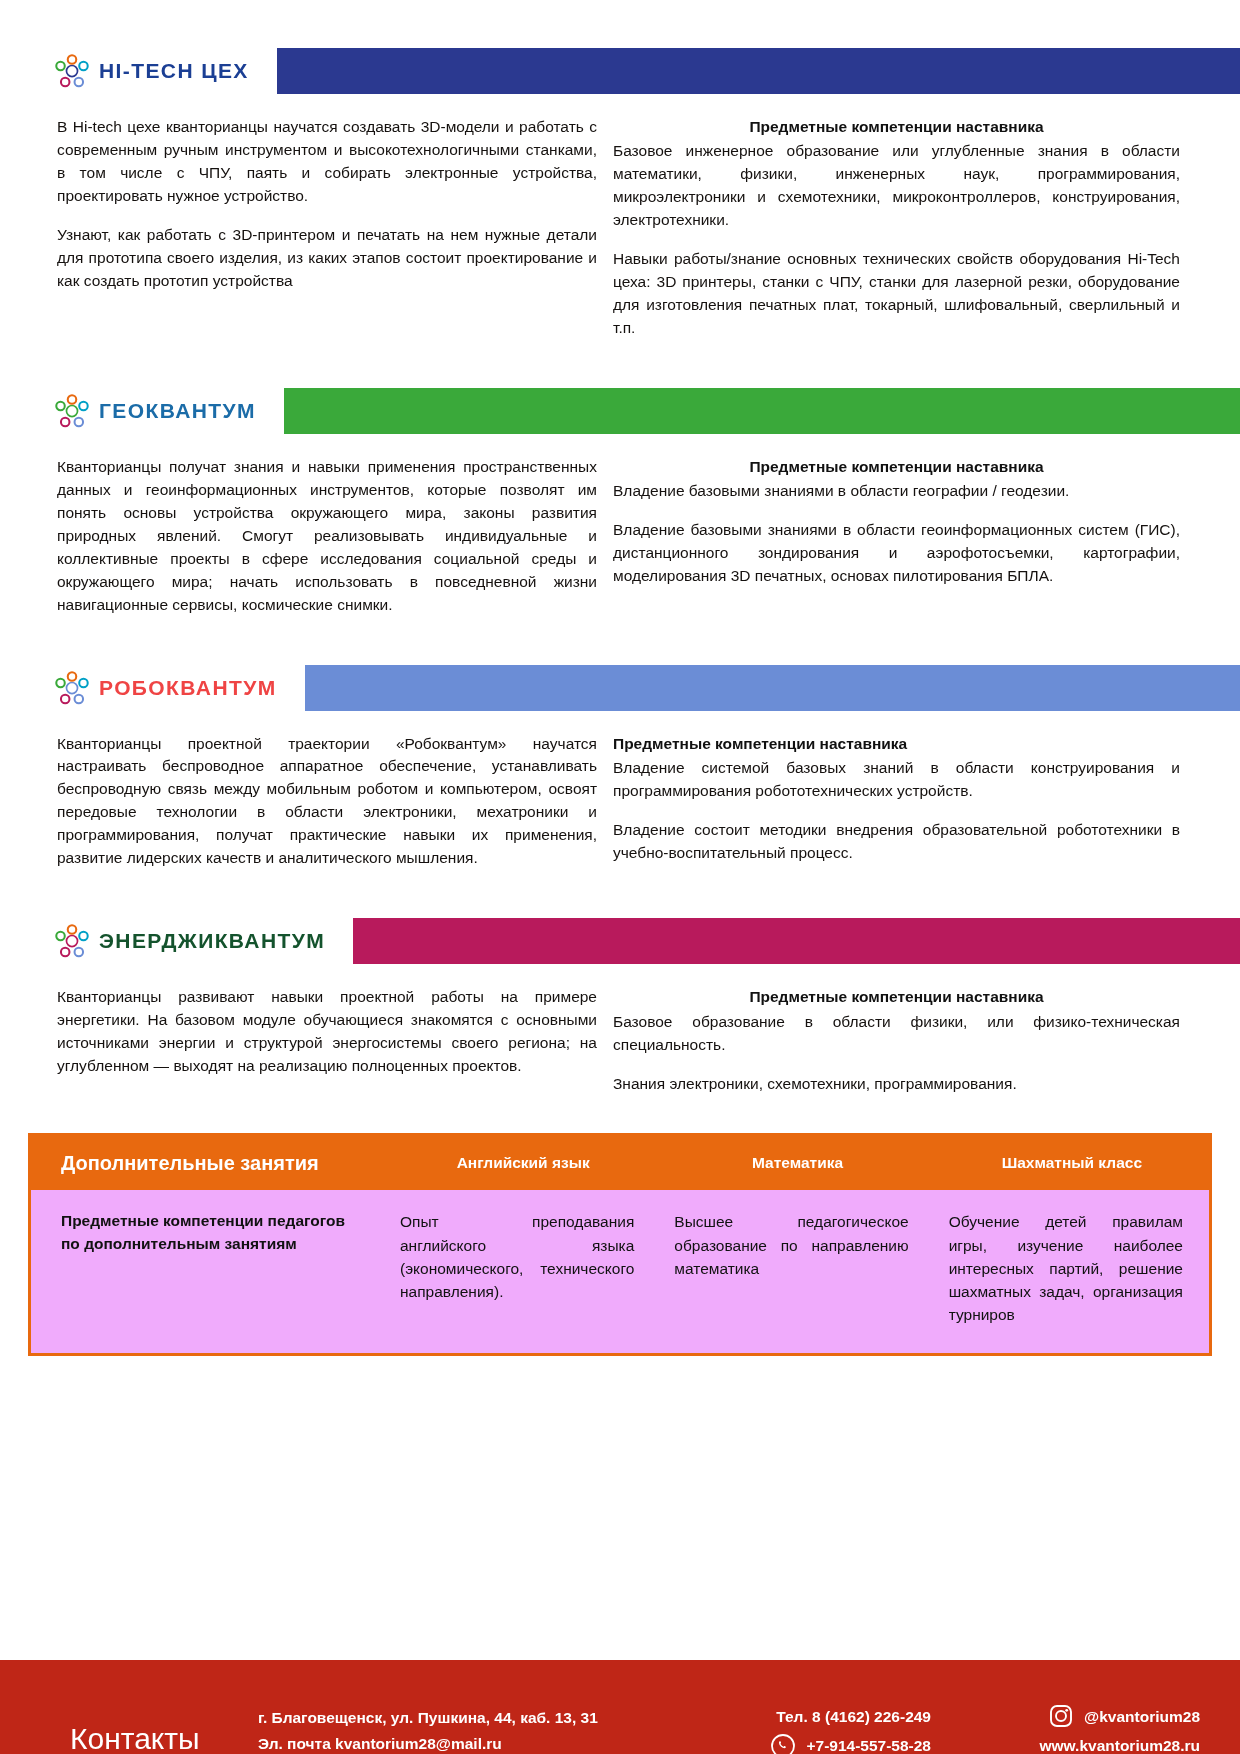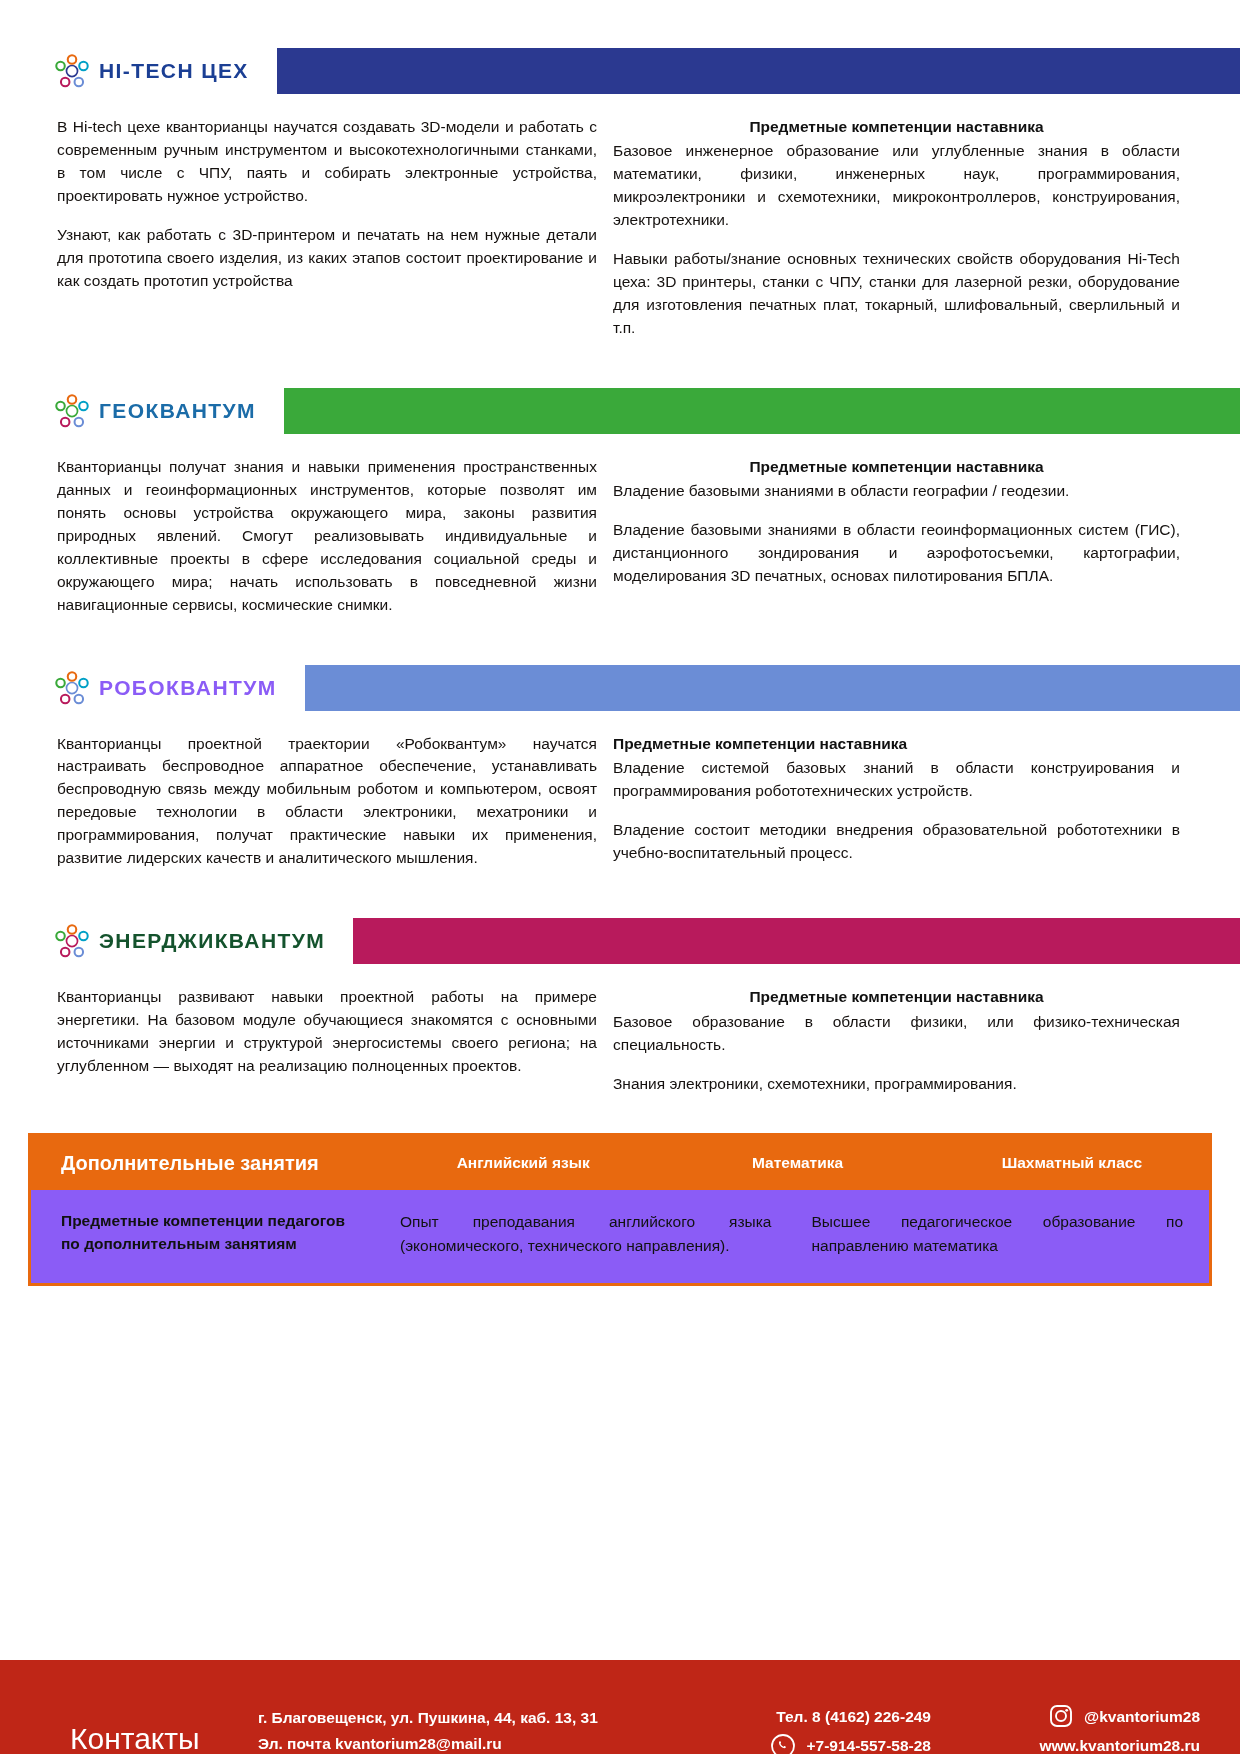--- a/index.html
+++ b/index.html
@@ -77,21 +77,21 @@
     margin: 0 0 2px 0;
     line-height: 1.45;
   }
   .col-head.center { text-align: center; }
   .col-head.left { text-align: left; }
 
   
   .extra-wrap {
     margin: 38px 28px 0 28px;
     border: 3px solid #e8690f;
-    background: #8b5cf6;
+    background: #f0abfc;
   }
   .extra-head {
     display: flex;
     background: #e8690f;
     color: #ffffff;
     align-items: center;
     height: 54px;
   }
   .extra-head .c0 { flex: 0 0 355px; padding-left: 30px; font-size: 20px; font-weight: bold; }
   .extra-head .c { flex: 1 1 0; text-align: center; font-size: 15.5px; font-weight: bold; }
@@ -206,21 +206,21 @@
         <span class="logo-mark">
           <svg width="34" height="34" viewBox="0 0 40 40">
             <circle cx="20" cy="20" r="6.5" fill="none" stroke="#6b8dd6" stroke-width="2"></circle>
             <circle cx="20" cy="6.5" r="5" fill="none" stroke="#e8690f" stroke-width="2.4"></circle>
             <circle cx="6.5" cy="14" r="5" fill="none" stroke="#3aa93a" stroke-width="2.4"></circle>
             <circle cx="33.5" cy="14" r="5" fill="none" stroke="#00a0c6" stroke-width="2.4"></circle>
             <circle cx="12" cy="33" r="5" fill="none" stroke="#b81a5c" stroke-width="2.4"></circle>
             <circle cx="28" cy="33" r="5" fill="none" stroke="#6b8dd6" stroke-width="2.4"></circle>
           </svg>
         </span>
-        <span class="logo-title" style="color:#8b5cf6;text-align:right;">Робоквантум</span>
+        <span class="logo-title" style="color:#ef4444;text-align:right;">Робоквантум</span>
       </div>
       <div class="band-bar" style="background:#6b8dd6;"></div>
     </div>
     <div class="cols">
       <div class="col-left">
         <p class="body">Кванторианцы проектной траектории «Робоквантум» научатся настраивать беспроводное аппаратное обеспечение, устанавливать беспроводную связь между мобильным роботом и компьютером, освоят передовые технологии в области электроники, мехатроники и программирования, получат практические навыки их применения, развитие лидерских качеств и аналитического мышления.</p>
       </div>
       <div class="col-right">
         <div class="col-head left">Предметные компетенции наставника</div>
         <p class="body">Владение системой базовых знаний в области конструирования и программирования робототехнических устройств.</p>
@@ -262,20 +262,21 @@
     <div class="extra-head">
       <div class="c0">Дополнительные занятия</div>
       <div class="c">Английский язык</div>
       <div class="c">Математика</div>
       <div class="c">Шахматный класс</div>
     </div>
     <div class="extra-body">
       <div class="c0">Предметные компетенции педагогов по дополнительным занятиям</div>
       <div class="c">Опыт преподавания английского языка (экономического, технического направления).</div>
       <div class="c">Высшее педагогическое образование по направлению математика</div>
+      <div class="c">Обучение детей правилам игры, изучение наиболее интересных партий, решение шахматных задач, организация турниров</div>
     </div>
   </div>
 
   <div class="footer">
     <div class="footer-title">Контакты</div>
     <div class="footer-addr">
       <div>г. Благовещенск, ул. Пушкина, 44, каб. 13, 31</div>
       <div>Эл. почта kvantorium28@mail.ru</div>
     </div>
     <div class="footer-phones">

